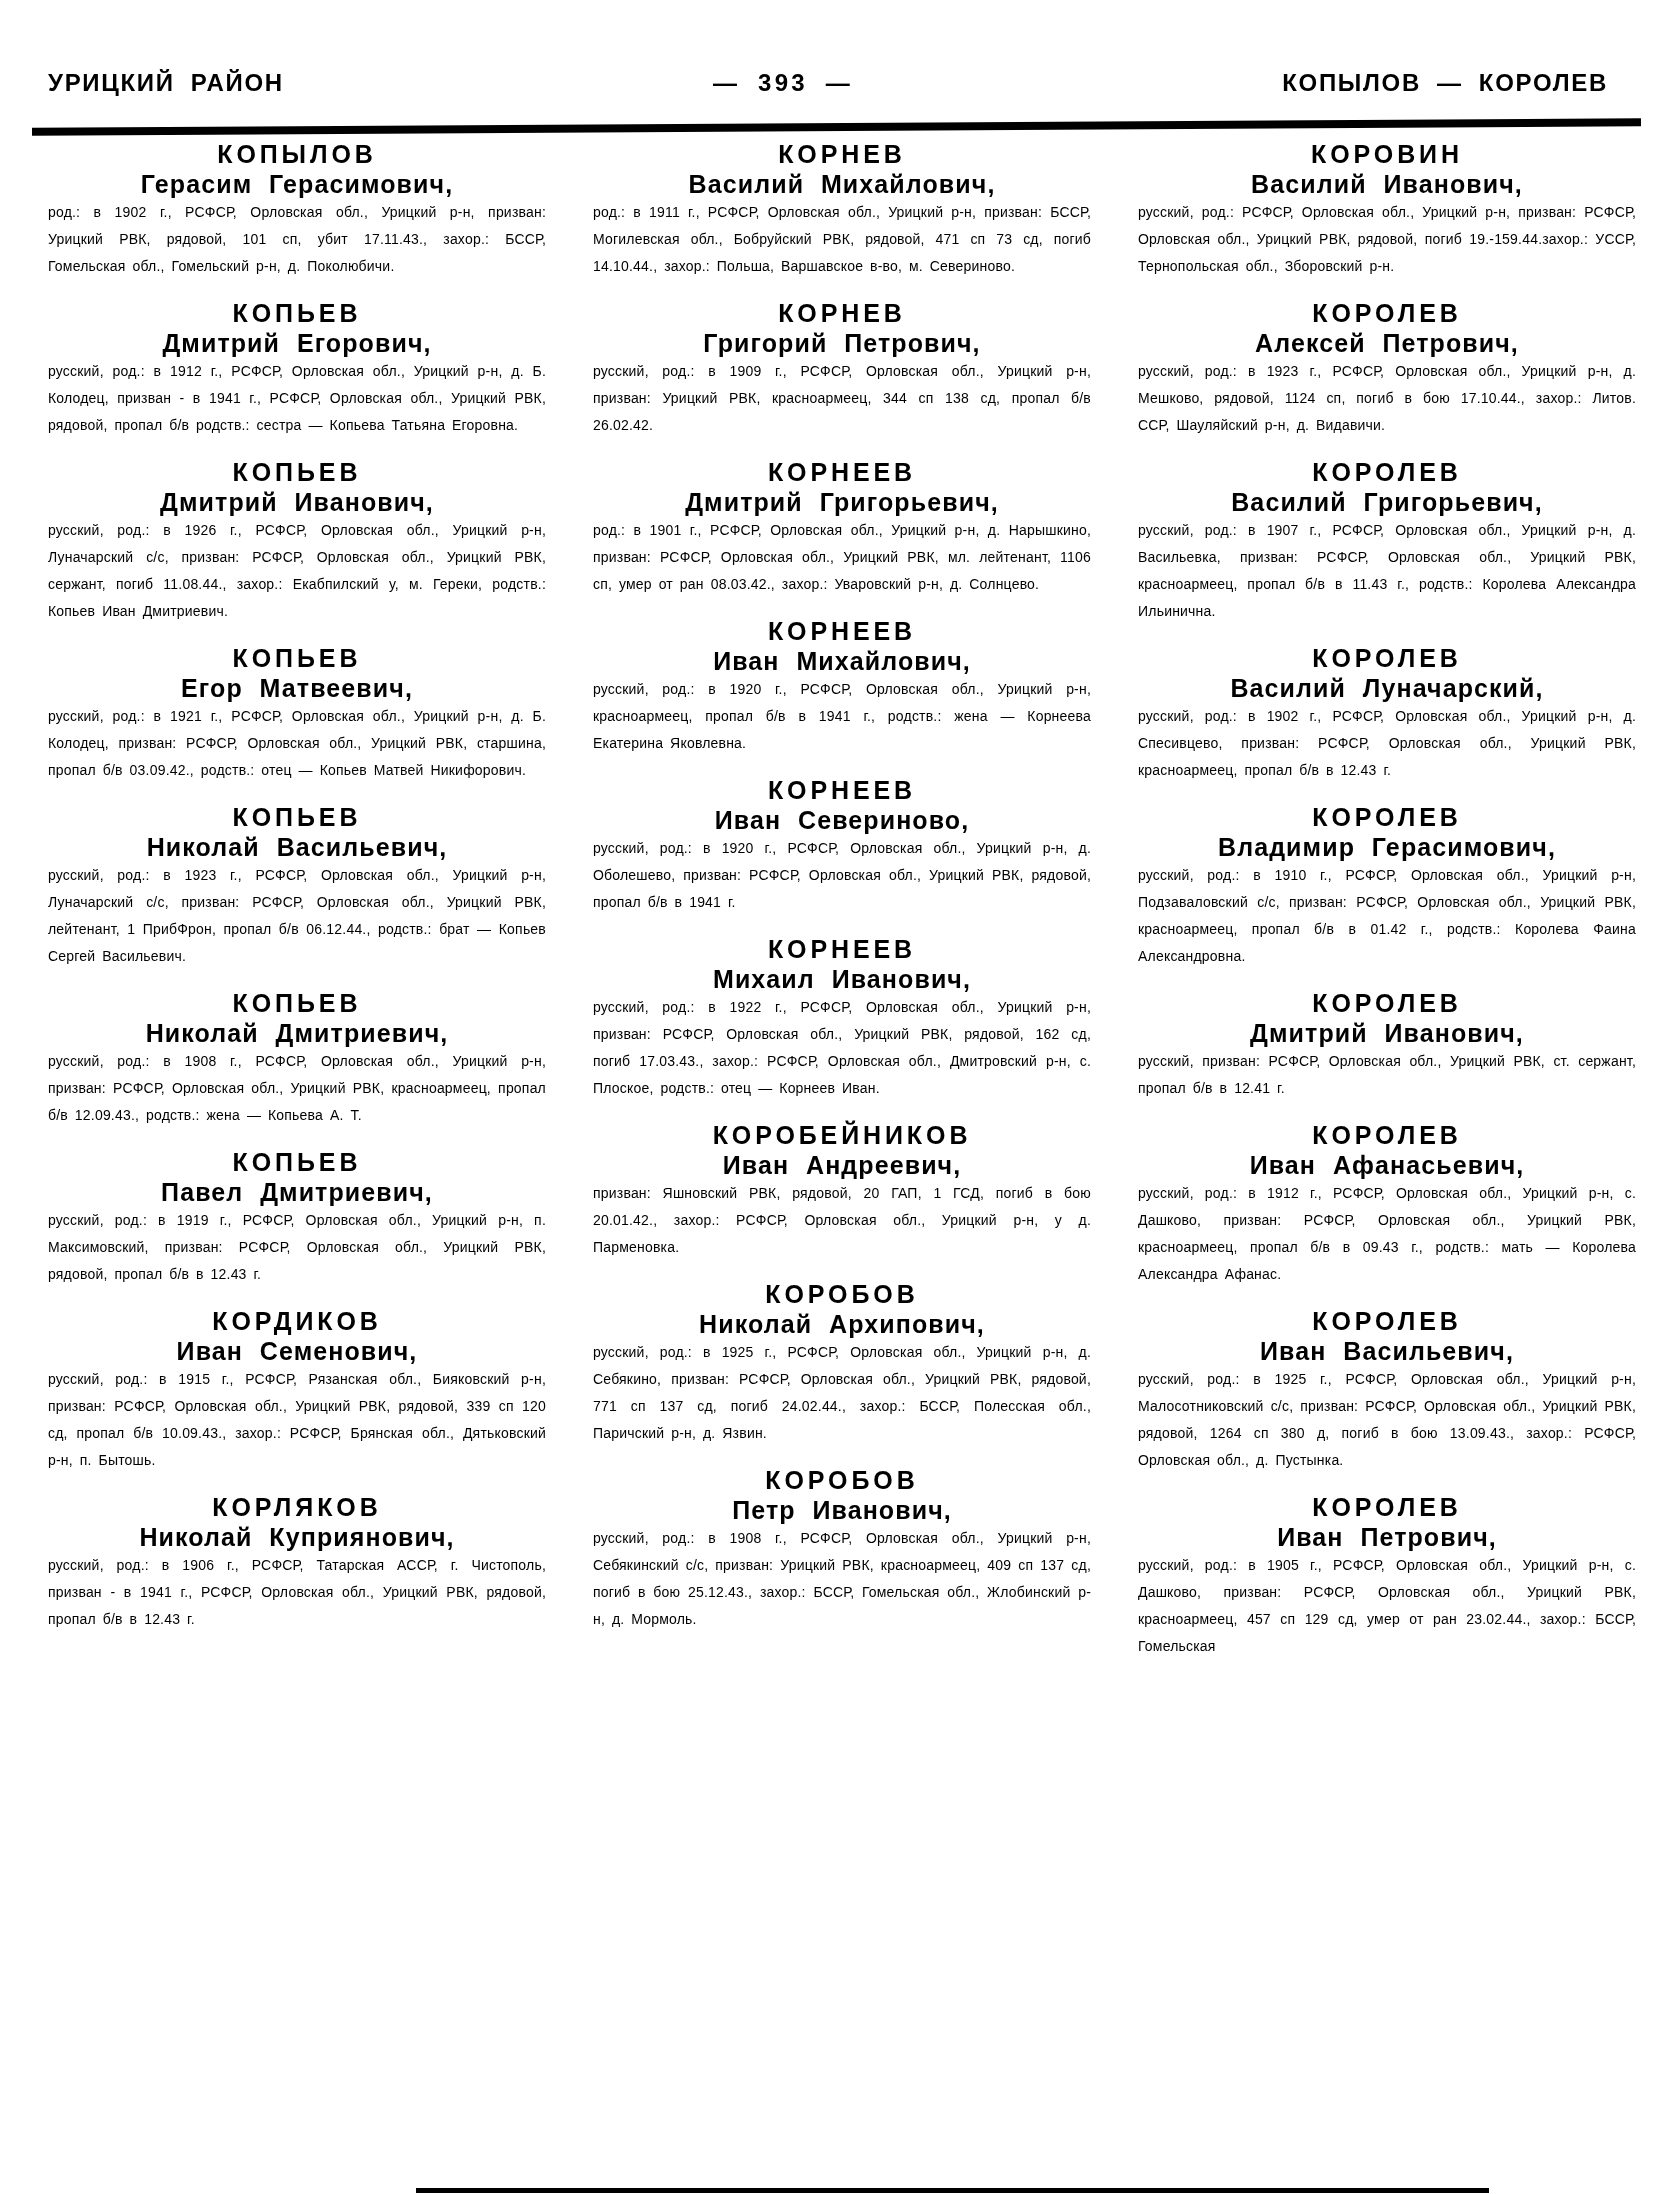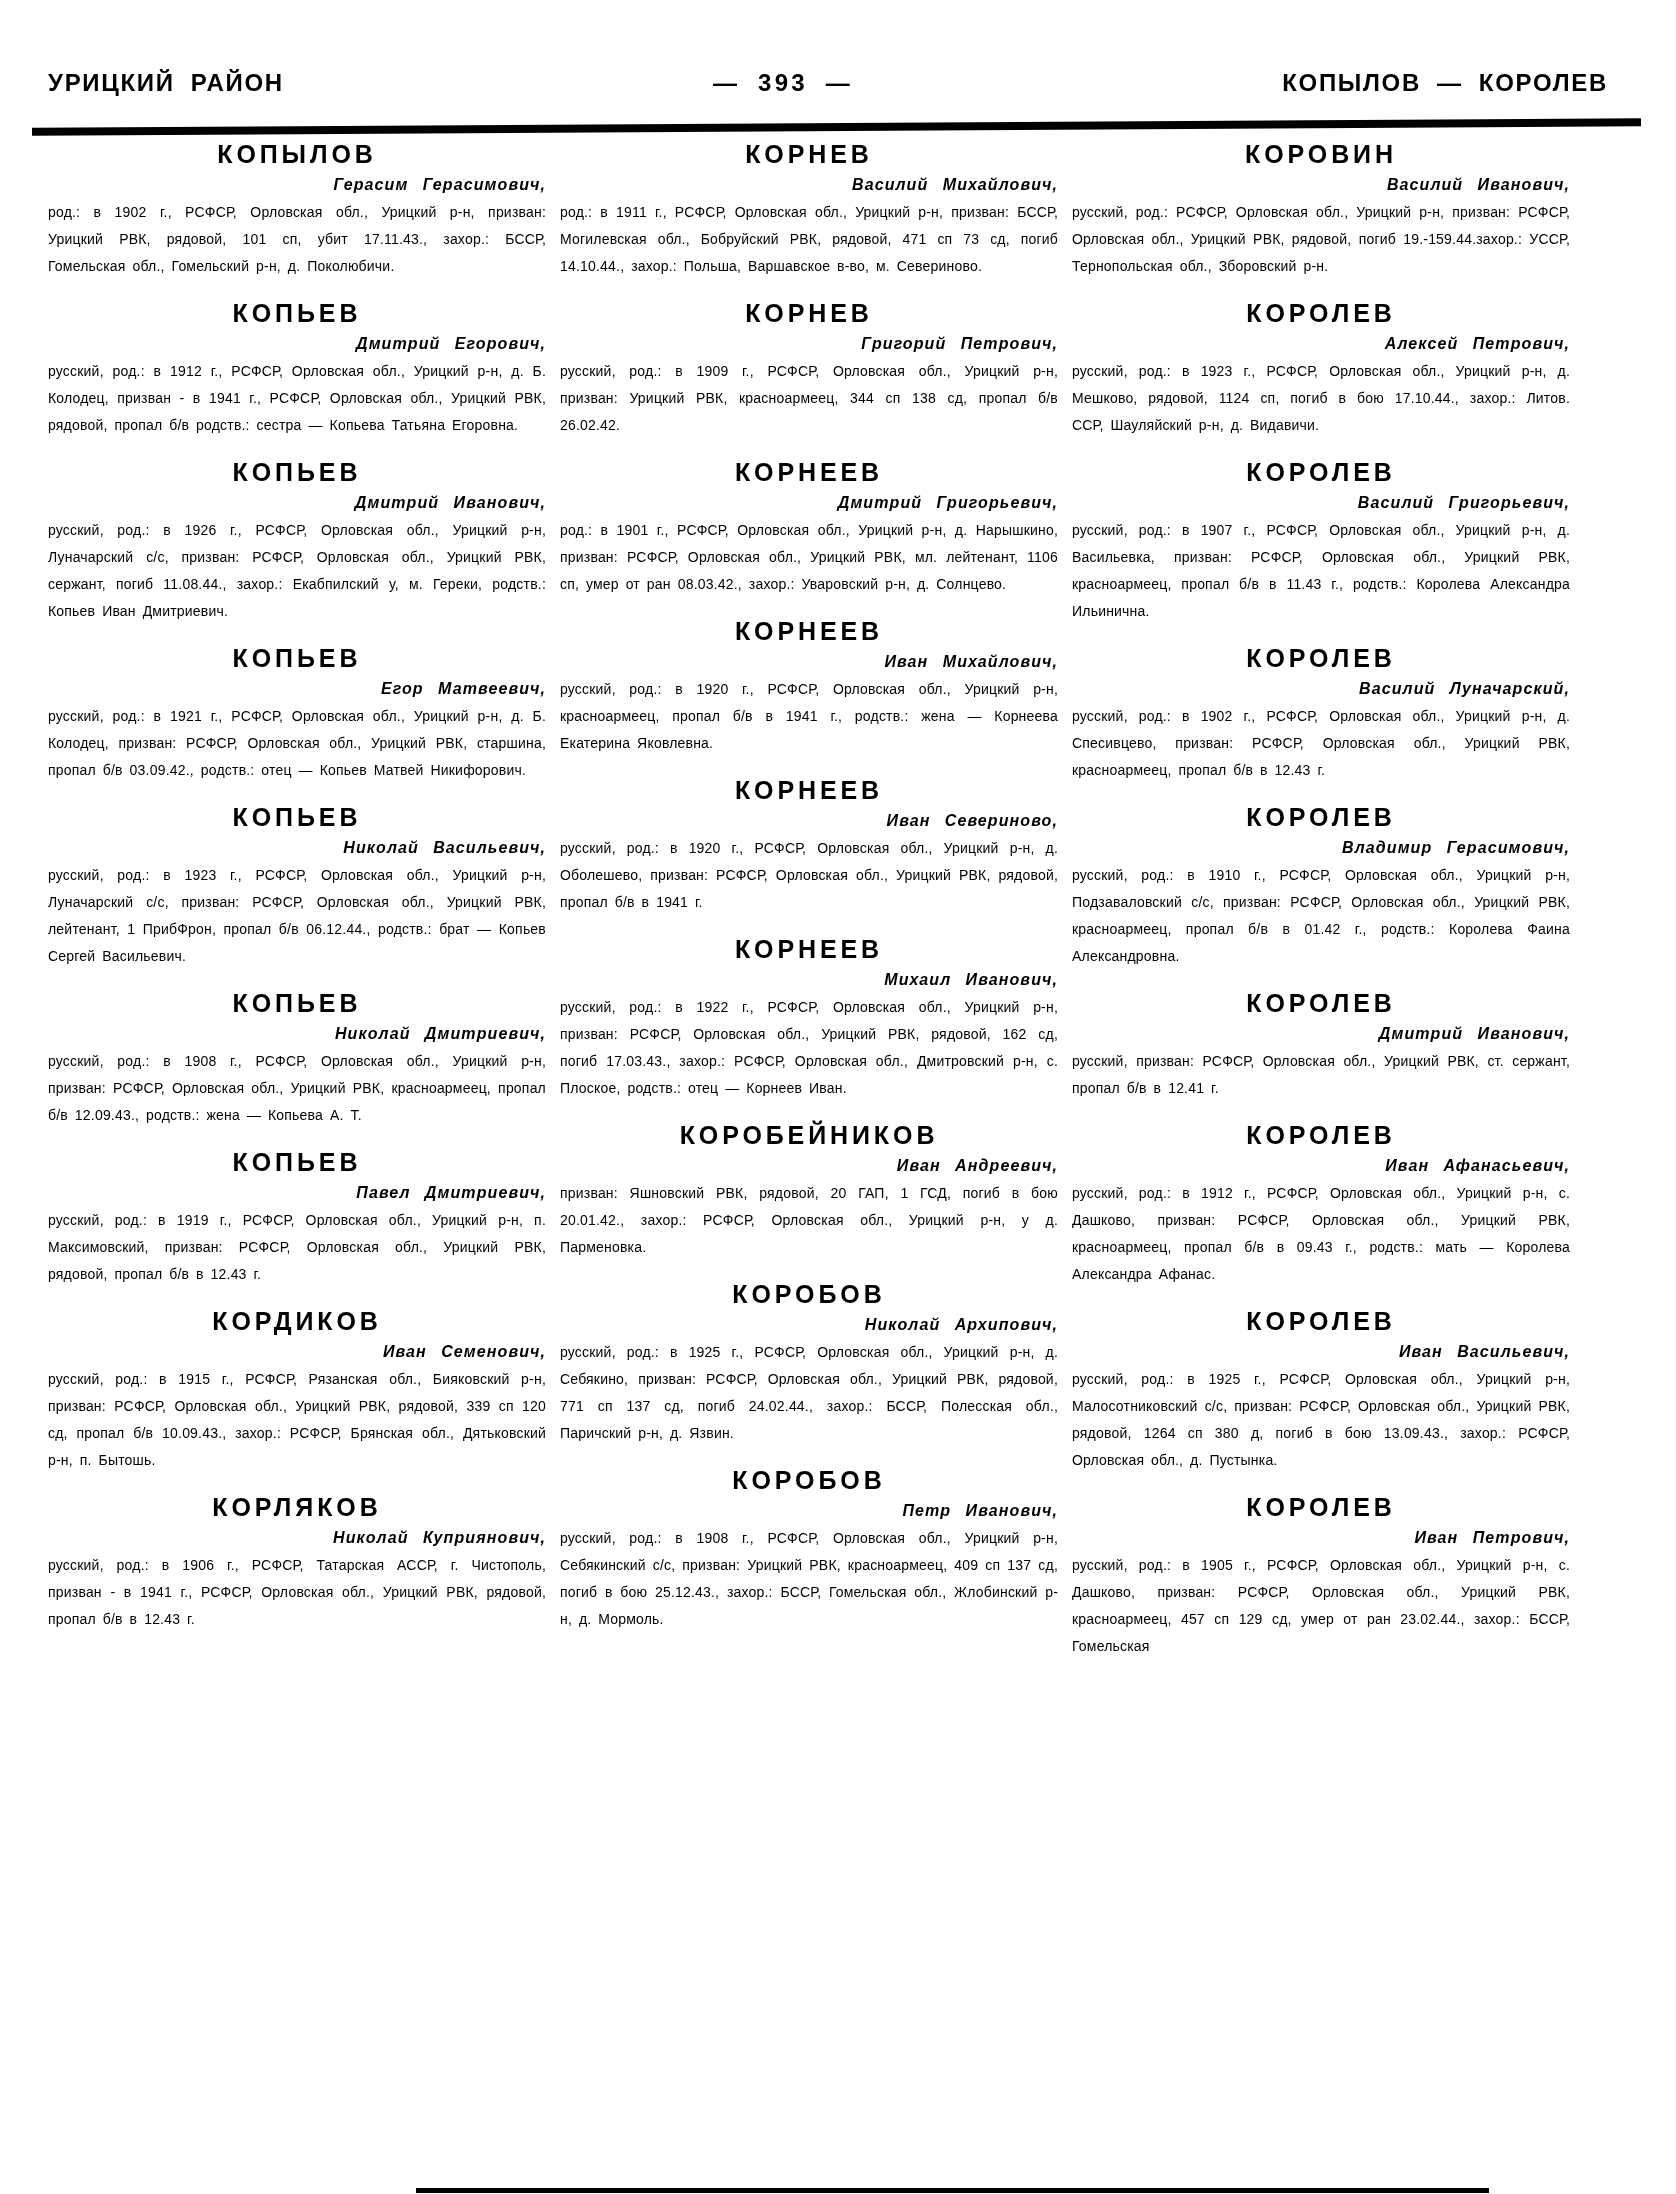--- a/index.html
+++ b/index.html
@@ -28,38 +28,37 @@
     top: 123px; left: 32px;
     width: 1609px; height: 8.3px;
     background: #000;
     transform: rotate(-0.34deg);
   }
   .columns {
     position: absolute;
     top: 139px; left: 48px;
     display: grid;
     grid-template-columns: 498px 498px 498px;
-    column-gap: 14px;
+    column-gap: 47px;
   }
   .entry + .entry { margin-top: 18px; }
   .entry-surname {
     font-weight: bold;
     text-align: center;
     font-size: 25px;
     line-height: 31px;
     letter-spacing: 3.9px;
   }
   .entry-name {
     font-weight: bold;
-    text-align: right;
-    font-size: 16px;
+    text-align: center;
+    font-size: 25px;
     line-height: 29px;
     letter-spacing: 1.1px;
     word-spacing: 8.8px;
-    font-style: italic;
   }
   .entry-body {
     margin: 0;
     font-size: 14px;
     line-height: 27px;
     text-align: justify;
     letter-spacing: 0.2px;
     word-spacing: 2.8px;
   }
   .footer-bar {

